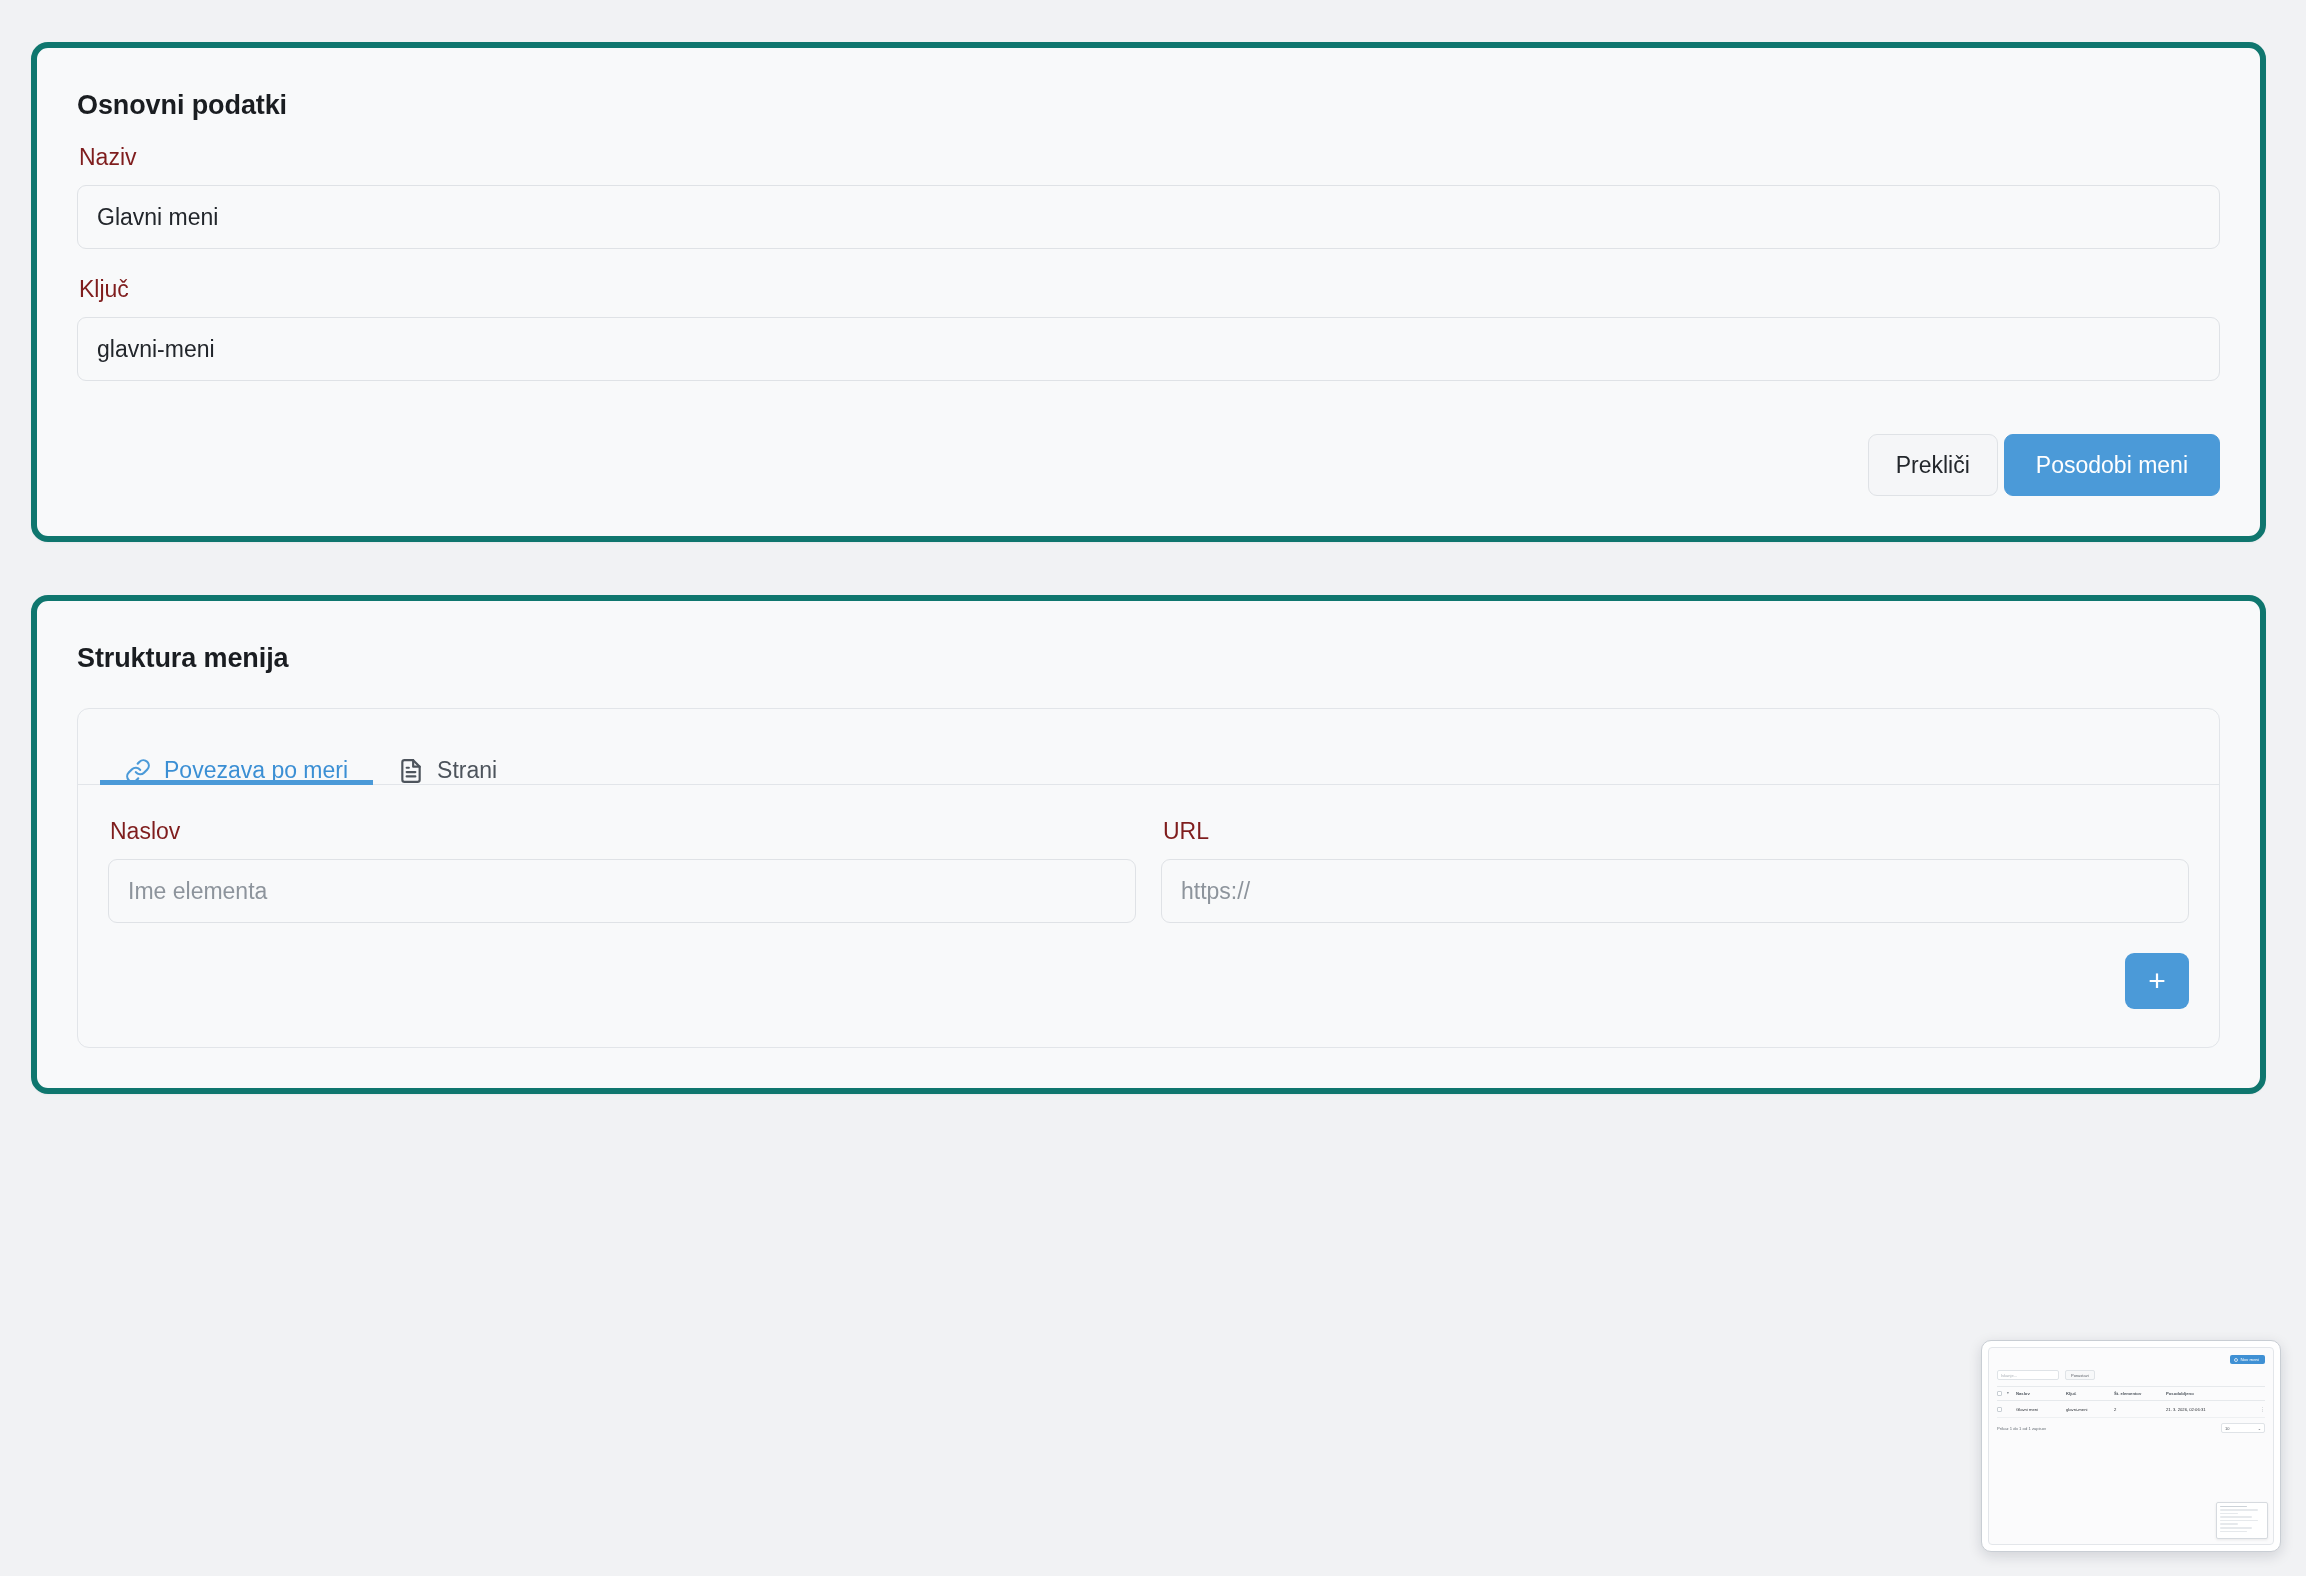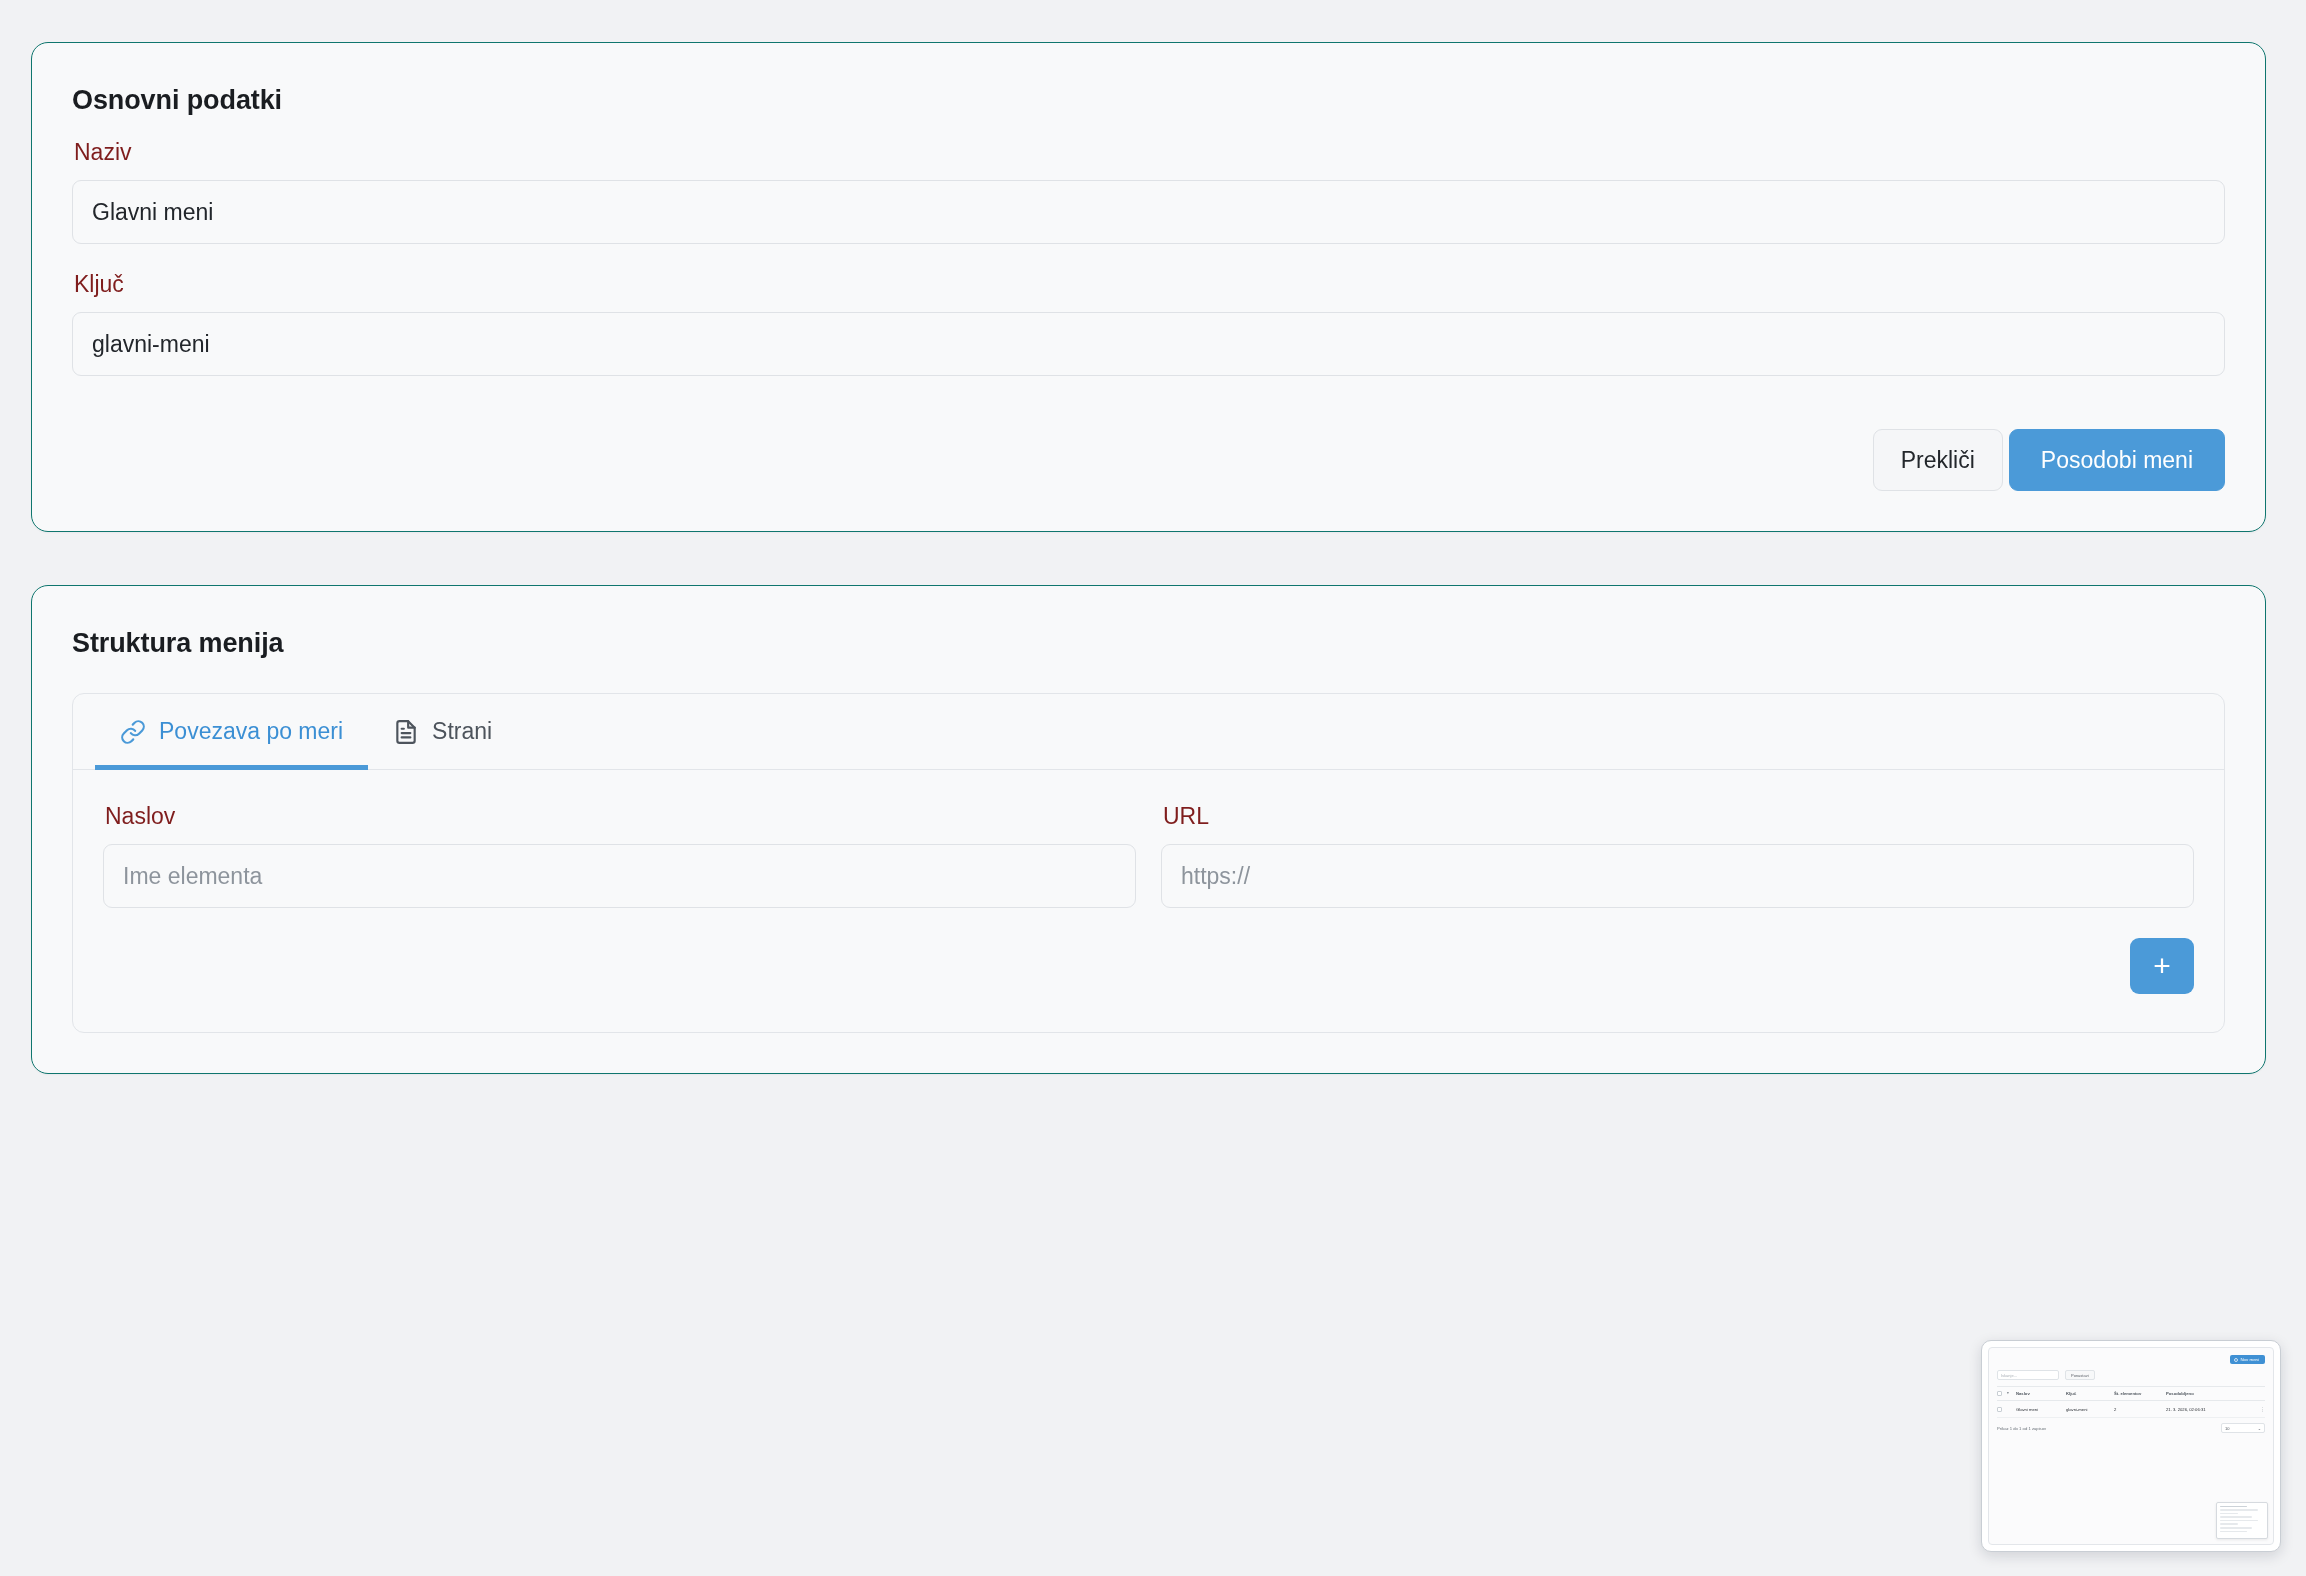--- a/index.html
+++ b/index.html
@@ -13,21 +13,21 @@
   .page {
     position: relative;
     width: 2306px; height: 1576px;
     background: #f1f2f4;
     padding: 42px 40px 0 31px;
   }
 
   
   .card {
     background: #f8f9fa;
-    border: 1px solid #0f766e;
+    border: 6px solid #0f766e;
     border-radius: 17px;
     box-shadow: 0 1px 2px rgba(16,24,40,.04);
     padding: 42px 40px 40px 40px;
   }
   .card + .card { margin-top: 53px; }
 
   .card-title {
     font-size: 27px;
     font-weight: 700;
     color: #1a1d21;
@@ -130,21 +130,21 @@
   }
   .tabstrip {
     display: flex;
     align-items: stretch;
     border-bottom: 1px solid #e2e5e9;
     padding: 0 0 0 22px;
     height: 76px;
   }
   .tab {
     display: flex;
-    align-items: center;
+    align-items: flex-end;
     gap: 13px;
     padding: 0 25px;
     font-size: 23px;
     color: #4d545c;
     cursor: pointer;
     position: relative;
     background: transparent;
     border: none;
     font-family: "Liberation Sans", sans-serif;
   }

